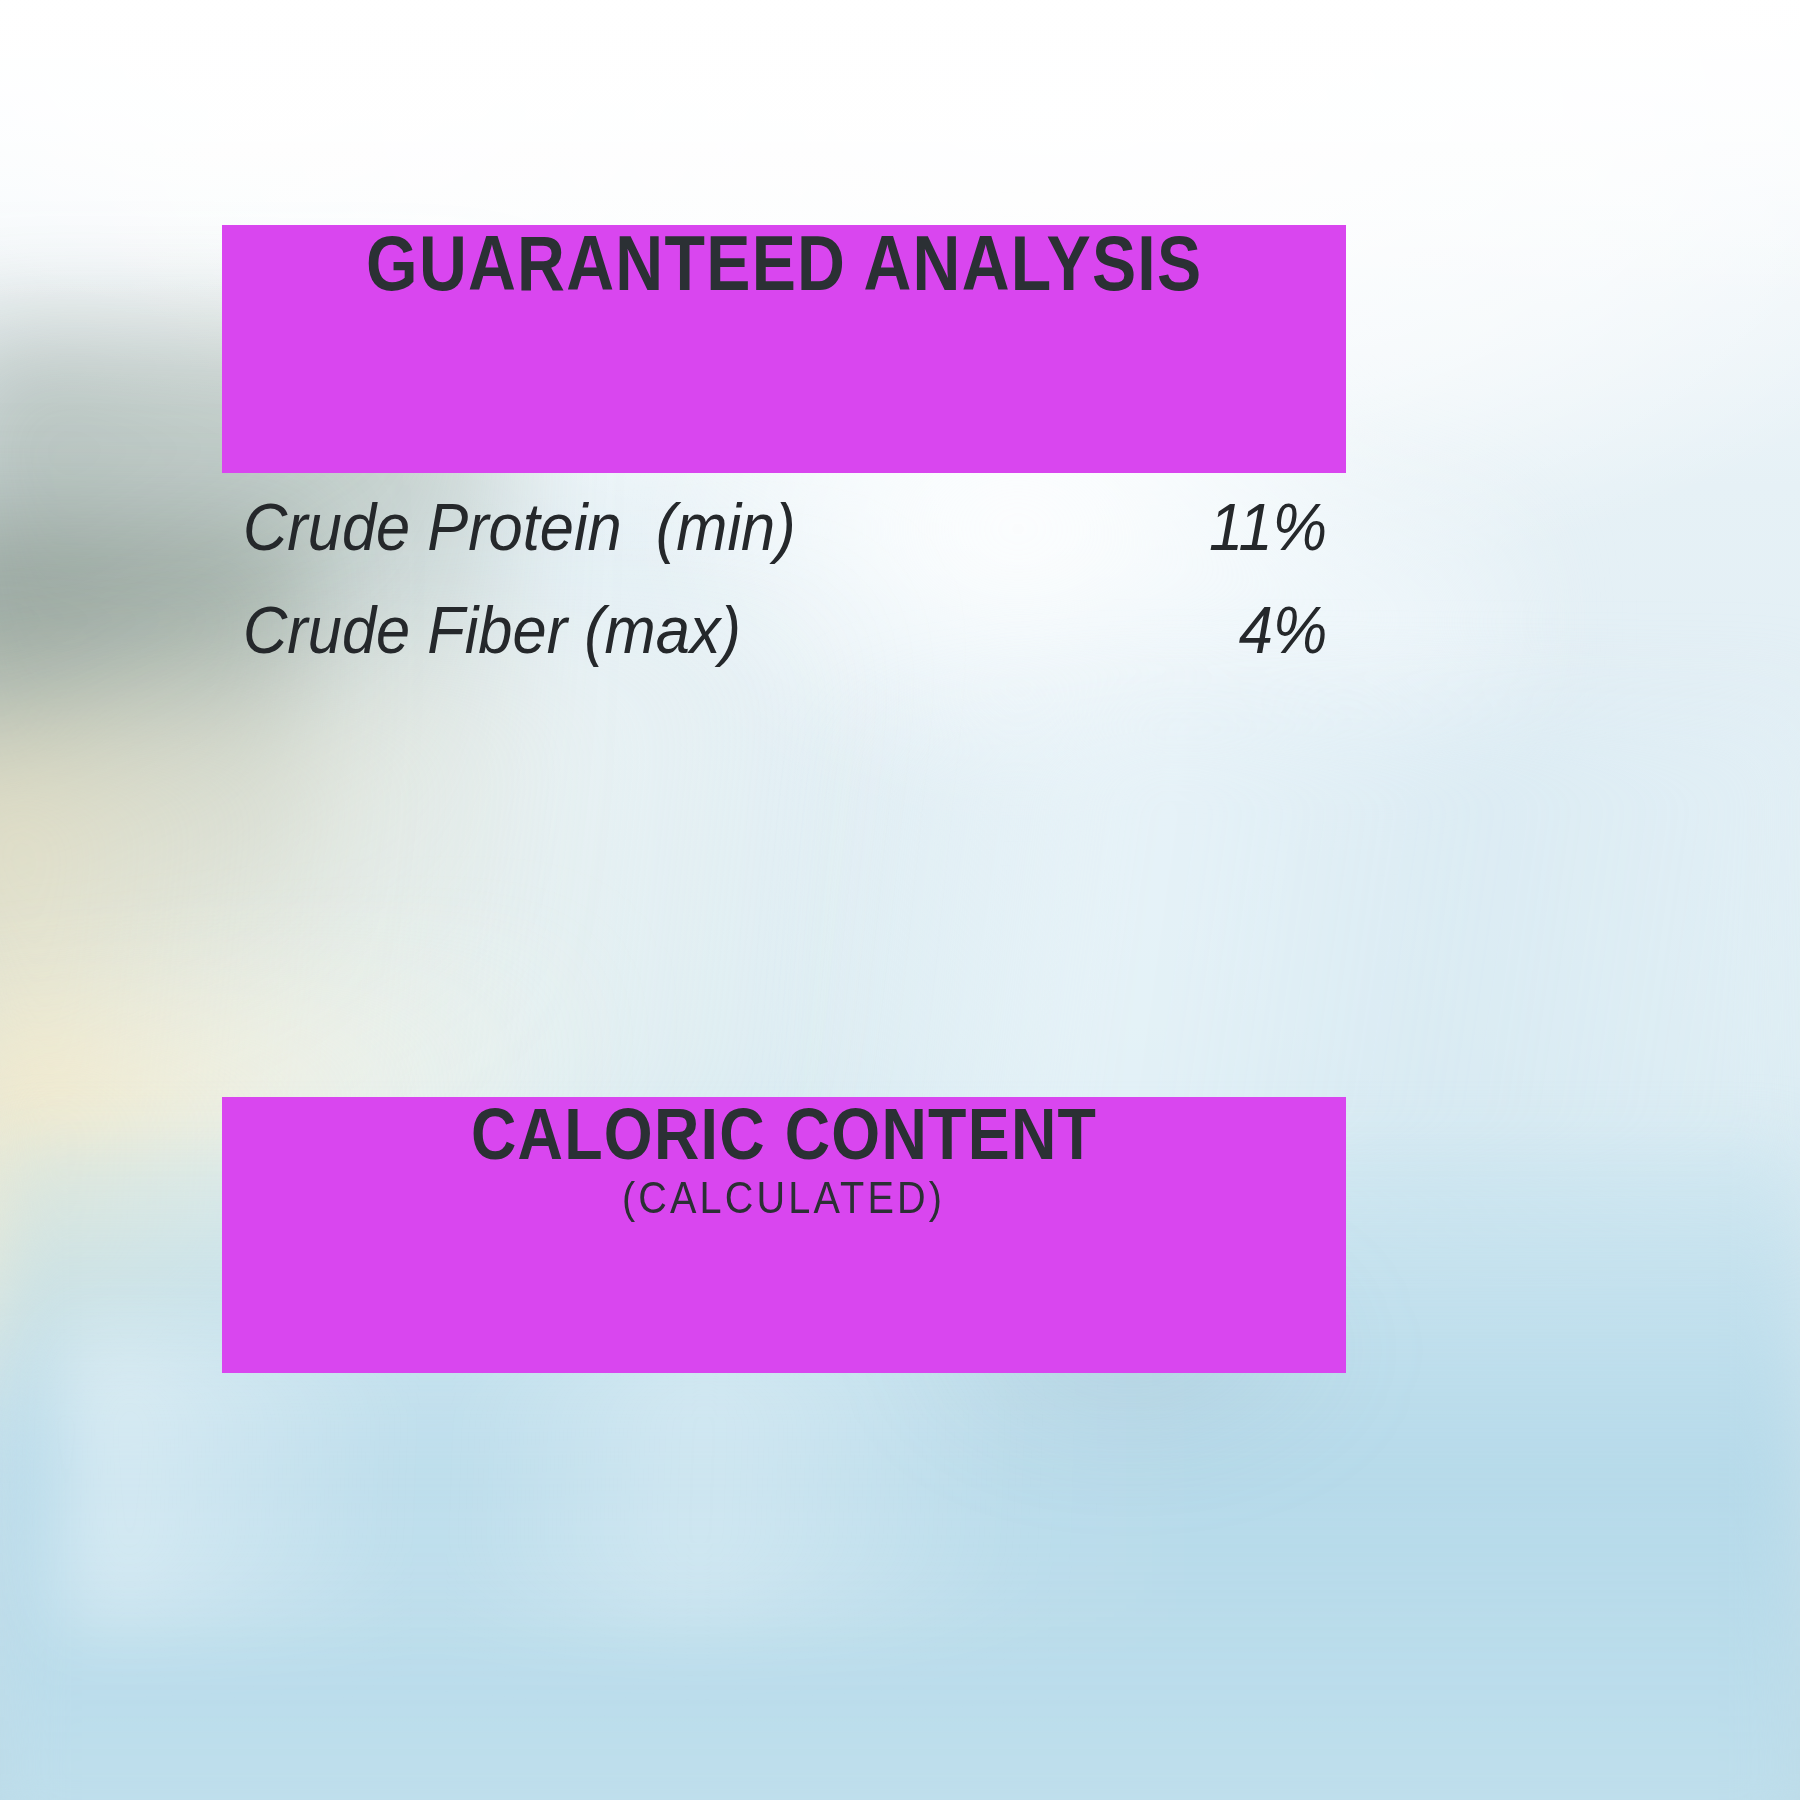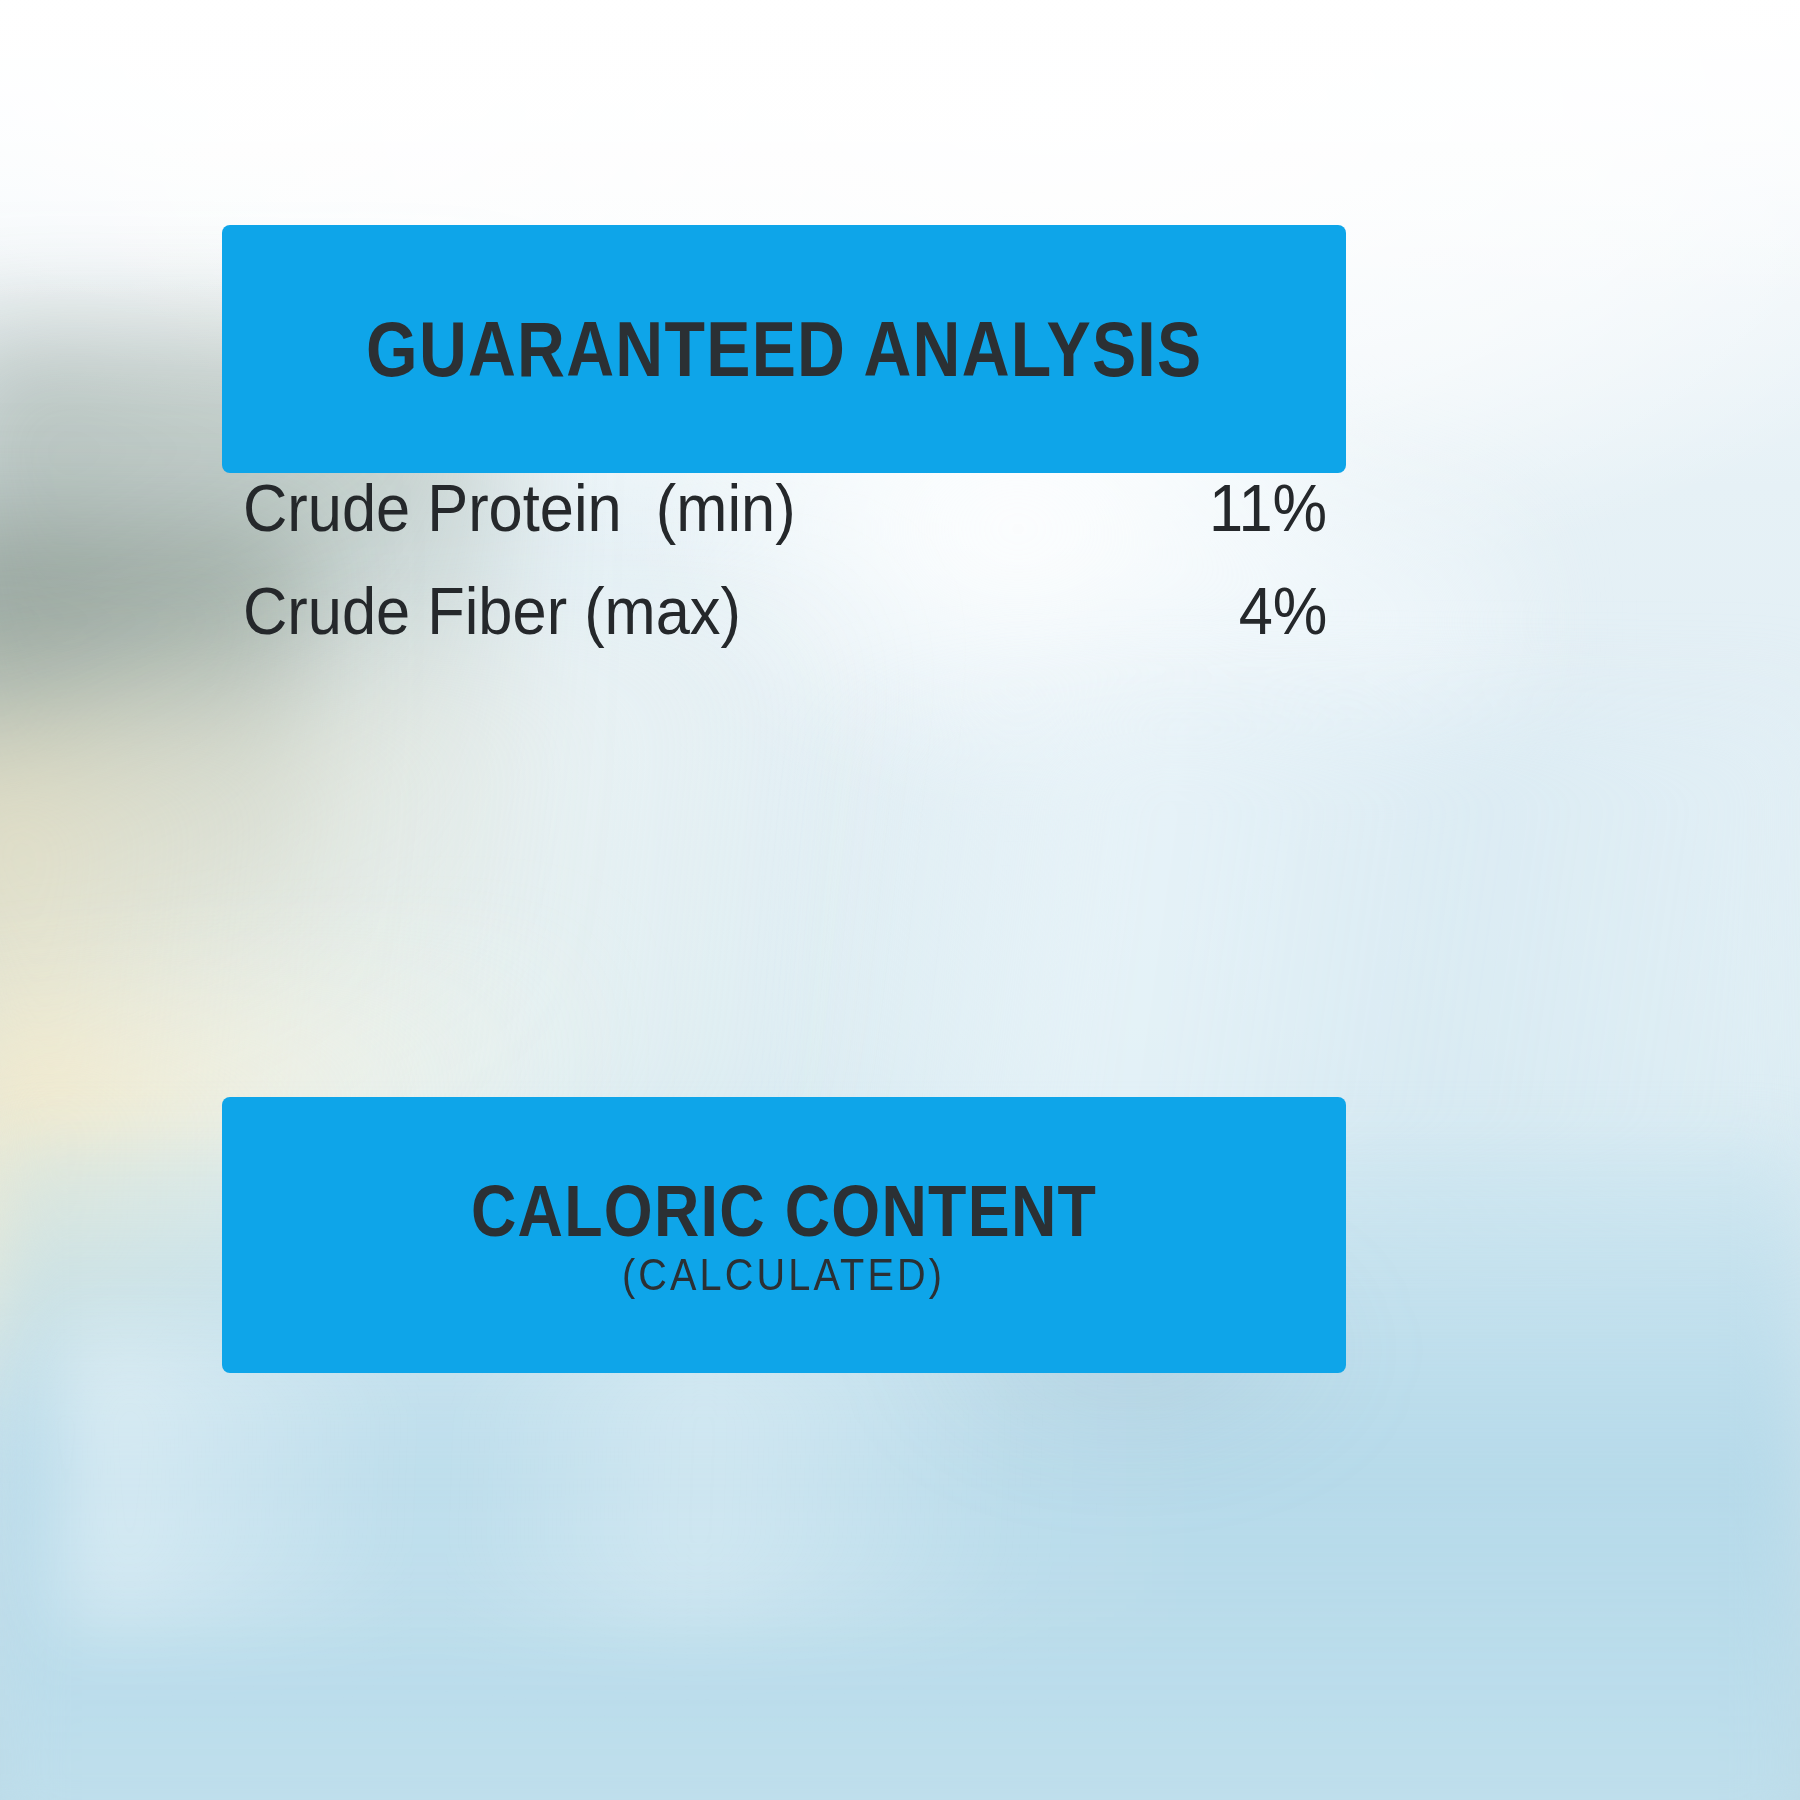--- a/index.html
+++ b/index.html
@@ -128,26 +128,24 @@
   
   .content {
     position: absolute;
     inset: 0;
   }
 
   .band {
     position: absolute;
     left: 222px;
     width: 1124px;
-    background: #0ea5e9;
+    background: #d946ef;
     display: flex;
     flex-direction: column;
     align-items: center;
-    justify-content: center;
-    border-radius: 8px;
   }
   .band-analysis { top: 225px; height: 248px; }
   .band-caloric  { top: 1097px; height: 276px; }
 
   .band-title {
     font-family: "Liberation Sans", sans-serif;
     font-weight: 700;
     color: #2b3034;
     text-align: center;
     line-height: 1;
@@ -174,24 +172,25 @@
   }
 
   .rows {
     position: absolute;
     left: 243px;
     top: 475px;
     width: 1084px;
   }
   .row {
     display: flex;
-    align-items: flex-start;
+    align-items: center;
     justify-content: space-between;
     height: 103px;
     white-space: pre;
+    font-style: italic;
   }
   .row-label,
   .row-value {
     font-family: "Liberation Sans", sans-serif;
     font-weight: 400;
     font-size: 66px;
     color: #25282b;
     line-height: 1;
     transform: scaleX(0.93);
     transform-origin: left center;

